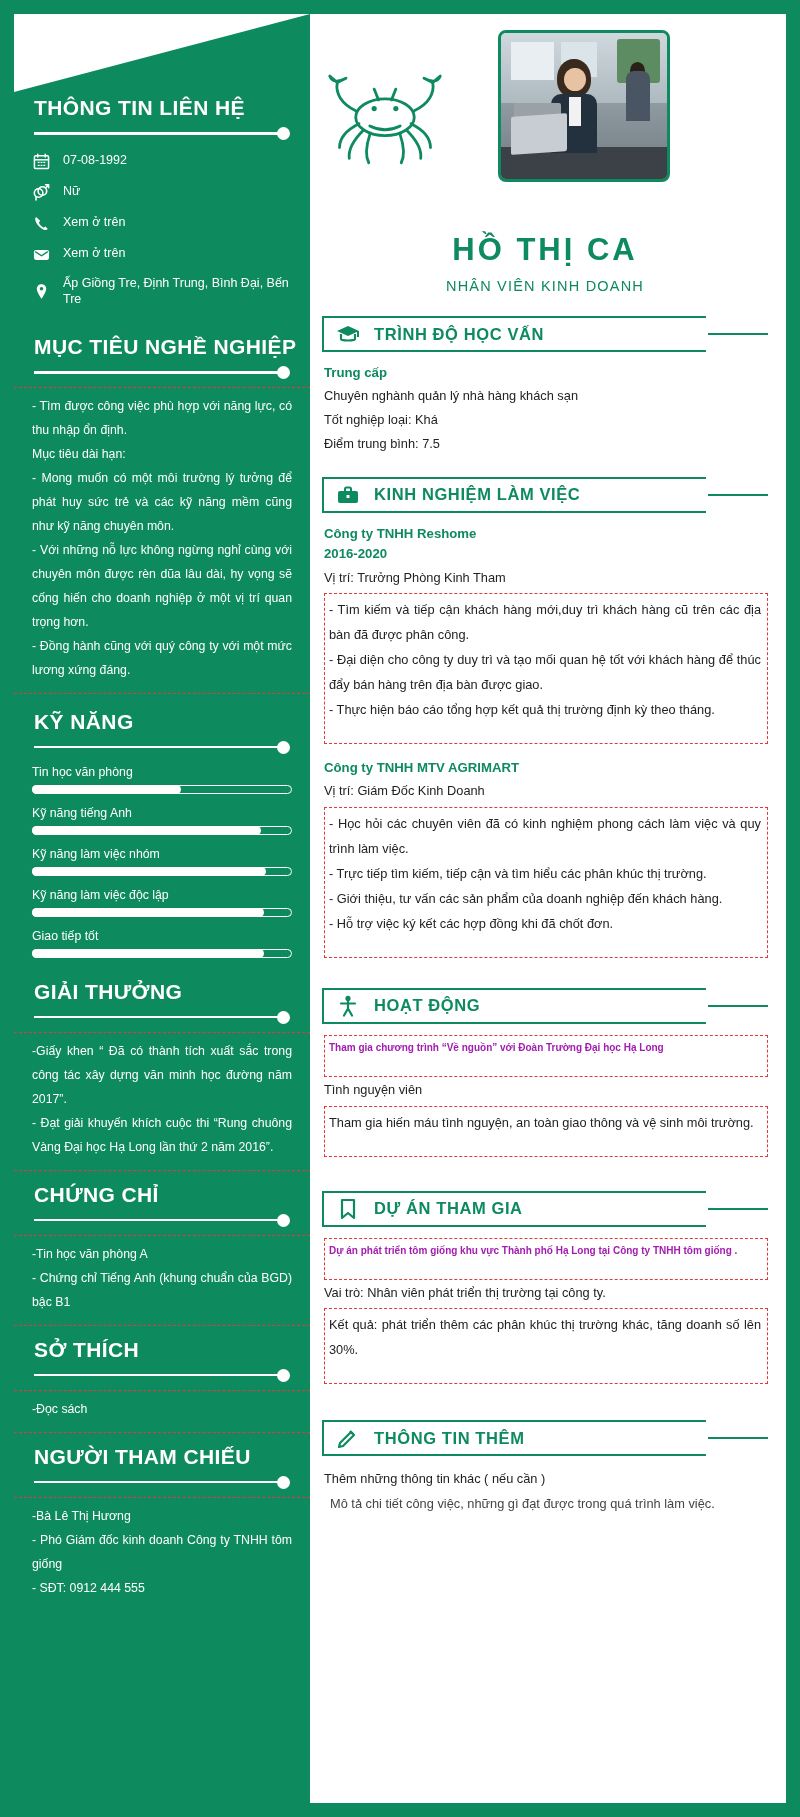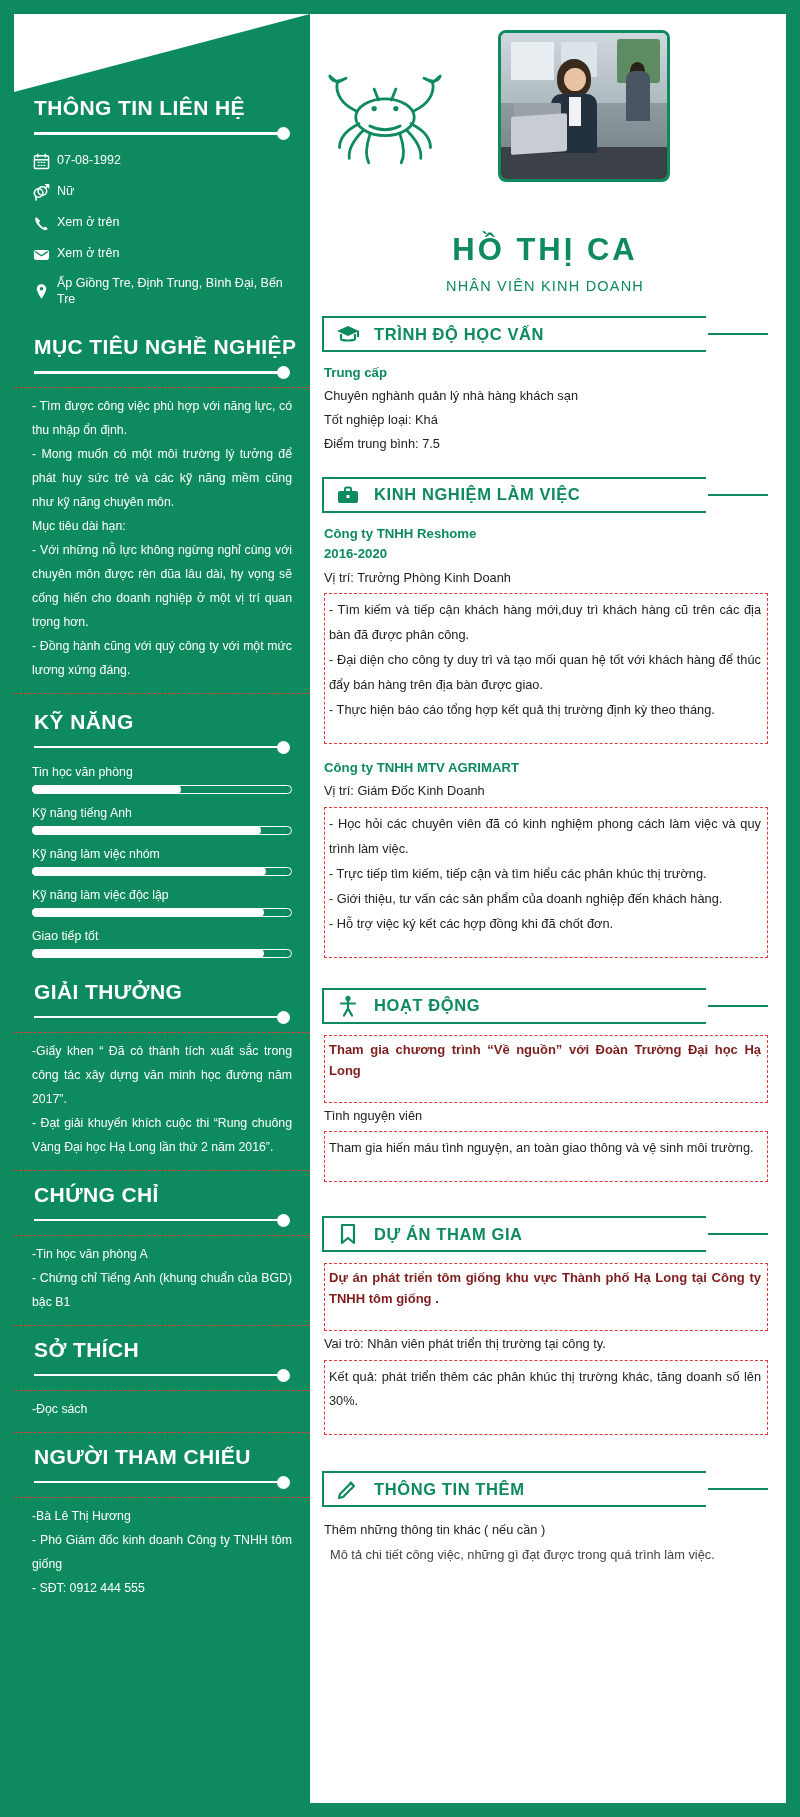--- a/index.html
+++ b/index.html
@@ -97,21 +97,21 @@
   }
   .dashed-b {
     border-top: 1.3px dashed #e23a3a;
     margin: 10px -18px 0 -18px;
   }
 
   .contact-row {
     display: flex;
     align-items: center;
     margin-top: 13px;
-    gap: 7px;
+    gap: 13px;
   }
   .contact-row .ico {
     width: 18px; height: 18px;
     flex: 0 0 18px;
     display: flex; align-items: center; justify-content: center;
   }
   .contact-row .txt {
     font-size: 12.5px;
     color: #ffffff;
     line-height: 1.25;
@@ -282,23 +282,23 @@
     padding: 4px 6px 20px 4px;
     margin-top: 5px;
   }
   .r-dashed-box p {
     color: #222;
     font-size: 12.8px;
     line-height: 1.95;
     text-align: justify;
   }
   .r-dashed-box.green p {
-    color: #7f1d1d;
+    color: #a21caf;
     font-weight: bold;
-    font-size: 13px;
+    font-size: 10px;
     line-height: 1.6;
   }
   .r-note {
     color: #222;
     font-size: 12.8px;
     line-height: 1.95;
   }
   .r-note.sub { color: #444; padding-left: 6px; }
 
   .footer {
@@ -380,21 +380,21 @@
               <rect x="10.5" y="10" width="3" height="3" fill="#ffffff"></rect>
             </svg>
         </span>
         <span class="rsec-title">KINH NGHIỆM LÀM VIỆC</span>
       </div>
     </div>
     <div class="r-body">
       <div>
         <div class="r-green-bold">Công ty TNHH Reshome</div>
         <div class="r-green-bold">2016-2020</div>
-        <div class="r-plain">Vị trí: Trưởng Phòng Kinh Doanh</div>
+        <div class="r-plain">Vị trí: Trưởng Phòng Kinh Tham</div>
         <div class="r-dashed-box">
           <p>- Tìm kiếm và tiếp cận khách hàng mới,duy trì khách hàng cũ trên các địa bàn đã được phân công.</p>
           <p>- Đại diện cho công ty duy trì và tạo mối quan hệ tốt với khách hàng để thúc đẩy bán hàng trên địa bàn được giao.</p>
           <p>- Thực hiện báo cáo tổng hợp kết quả thị trường định kỳ theo tháng.</p>
         </div>
       </div>
       <div style="margin-top:14px">
         <div class="r-green-bold">Công ty TNHH MTV AGRIMART</div>
         <div class="r-plain">Vị trí: Giám Đốc Kinh Doanh</div>
         <div class="r-dashed-box">
@@ -554,22 +554,22 @@
     <div class="sec-head" style="margin-top:28px">
       <div class="sec-title">MỤC TIÊU NGHỀ NGHIỆP</div>
       <div class="sec-rule">
           <div class="line"></div>
           <div class="dot"></div>
         </div>
     </div>
     <div class="dashed"></div>
     <div class="body-text">
       <p>- Tìm được công việc phù hợp với năng lực, có thu nhập ổn định.</p>
+      <p>Mục tiêu dài hạn:</p>
       <p>- Mong muốn có một môi trường lý tưởng để phát huy sức trẻ và các kỹ năng mềm cũng như kỹ năng chuyên môn.</p>
-      <p>Mục tiêu dài hạn:</p>
       <p>- Với những nỗ lực không ngừng nghỉ cùng với chuyên môn được rèn dũa lâu dài, hy vọng sẽ cống hiến cho doanh nghiệp ở một vị trí quan trọng hơn.</p>
       <p class="last">- Đồng hành cũng với quý công ty với một mức lương xứng đáng.</p>
     </div>
     <div class="dashed-b"></div>
 
     <div class="sec-head" style="margin-top:16px">
       <div class="sec-title">KỸ NĂNG</div>
       <div class="sec-rule">
           <div class="line"></div>
           <div class="dot"></div>

